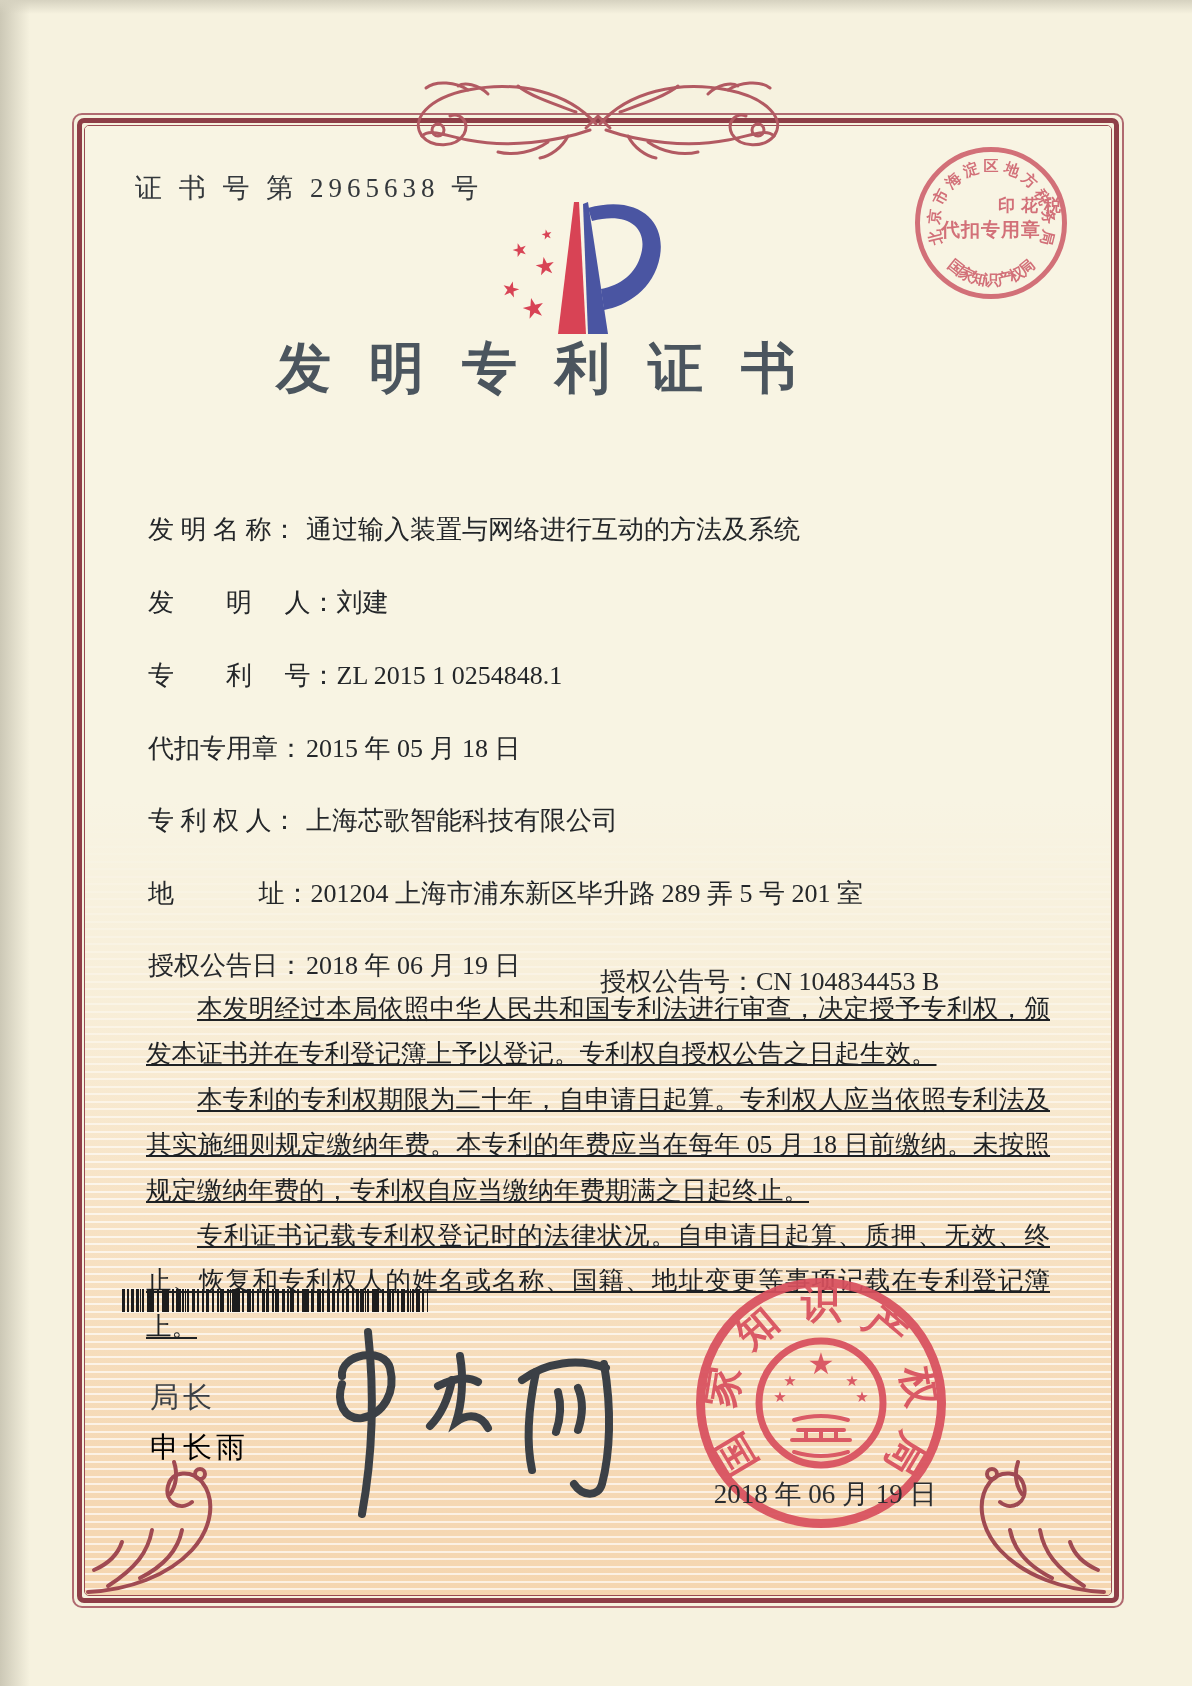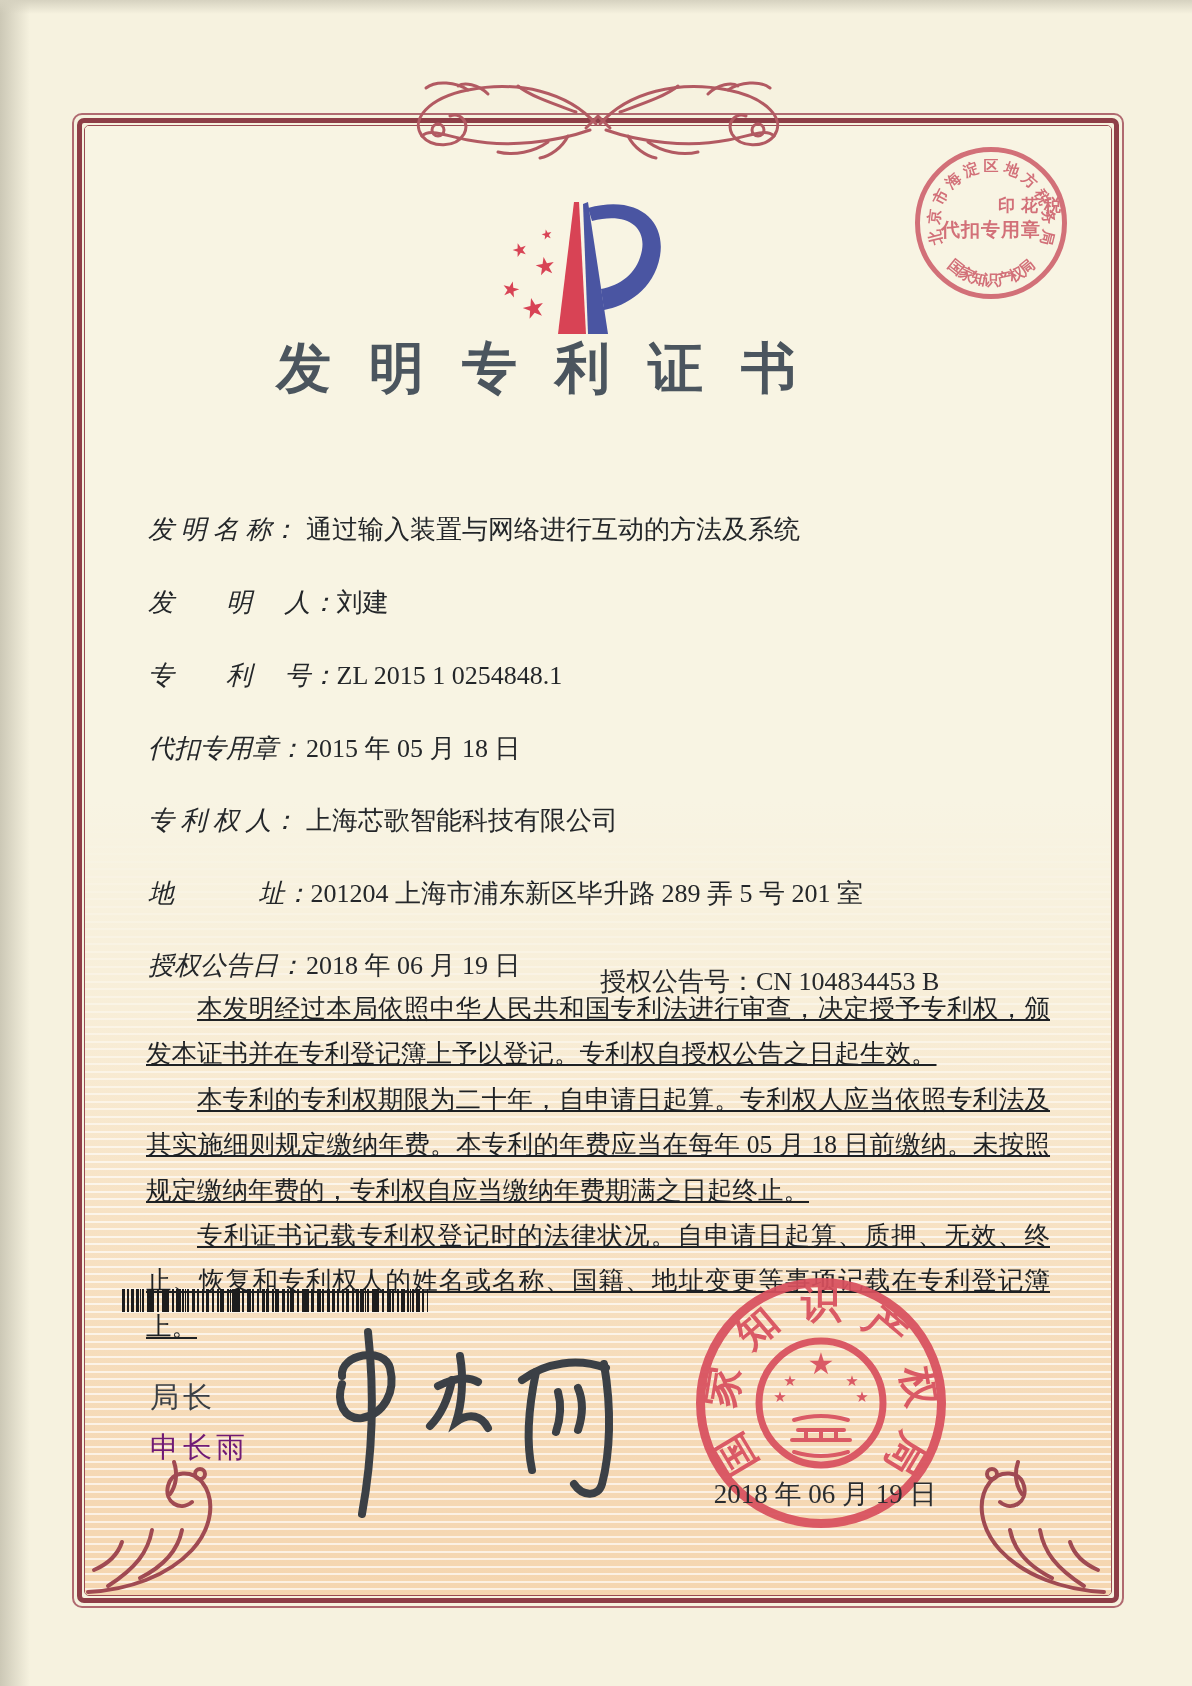--- a/index.html
+++ b/index.html
@@ -42,41 +42,41 @@
   .arc span{position:absolute;left:calc(50% - .5em);top:calc(50% - .5em);
     width:1em;height:1em;line-height:1em;text-align:center;display:block;}
   .stamp .arc span{font-size:15px;font-weight:700;}
   .stamp .c1{position:absolute;left:0;right:0;top:47px;text-align:right;
     font-size:17px;font-weight:700;letter-spacing:6px;text-indent:6px;}
   .stamp .c2{position:absolute;left:0;right:0;top:70px;text-align:center;
     font-size:19px;font-weight:700;letter-spacing:1px;}
 
   
   .row{position:absolute;left:148px;font-size:26px;white-space:nowrap;color:#24272a;z-index:5;}
-  .row .lab{display:inline-block;min-width:158px;font-style:italic;}
+  .row .lab{display:inline-block;min-width:158px;}
   .r1{top:512px}.r2{top:585px}.r3{top:658px}.r4{top:731px}
   .r5{top:803px}.r6{top:876px}.r7{top:948px}
   .row2nd{position:absolute;left:600px;top:948px;font-size:26px;white-space:nowrap;z-index:5;margin-top:16px;}
 
   
   .paras{position:absolute;left:146px;top:986px;width:904px;z-index:5;}
   .paras p{margin:0;font-size:25.5px;line-height:1.78;text-indent:2em;
     text-align:justify;color:#1e2124;text-decoration:underline;}
 
   
   .barcode{position:absolute;left:122px;top:1289px;width:306px;height:23px;z-index:5;
     background:
       repeating-linear-gradient(90deg,#1d1d1d 0 2px,transparent 2px 5px),
       repeating-linear-gradient(90deg,#1d1d1d 0 1px,transparent 1px 9px),
       repeating-linear-gradient(90deg,#1d1d1d 0 3px,transparent 3px 14px);}
 
   
   .role{position:absolute;left:150px;top:1378px;font-size:29px;color:#3b4046;letter-spacing:4px;
     font-family:"Liberation Sans","DejaVu Sans",sans-serif;z-index:5;}
-  .dname{position:absolute;left:150px;top:1428px;font-size:29px;color:#701a75;letter-spacing:4px;
+  .dname{position:absolute;left:150px;top:1428px;font-size:29px;color:#000000;letter-spacing:4px;
     font-family:"Liberation Sans","DejaVu Sans",sans-serif;z-index:5;}
   .sig{position:absolute;left:310px;top:1318px;z-index:6;}
 
   
   .seal{position:absolute;left:696px;top:1278px;width:250px;height:250px;z-index:5;
     color:#d8505e;opacity:.93;}
   .seal .ring{position:absolute;inset:0;border:9px solid #d8505e;border-radius:50%;}
   .seal .arc span{font-size:40px;font-weight:700;font-family:"Liberation Serif","DejaVu Serif",serif;}
   .seal svg{position:absolute;left:50%;top:50%;transform:translate(-50%,-50%);}
   .seal-date{position:absolute;left:700px;top:1476px;width:250px;text-align:center;
@@ -136,20 +136,21 @@
     <g fill="none" stroke="#a04a52" stroke-width="4" stroke-linecap="round" transform="translate(160,0) scale(-1,1)">
       <path d="M10,140 C50,138 90,124 114,98 C134,76 138,48 124,30 C114,18 94,18 90,34 C86,50 102,60 114,50"></path>
       <path d="M30,134 C58,116 70,100 74,78"></path>
       <path d="M62,126 C86,114 100,98 104,78"></path>
       <path d="M96,10 C100,22 98,34 92,42"></path>
       <path d="M16,118 C30,112 40,102 44,90"></path>
       <circle cx="122" cy="22" r="5"></circle>
     </g>
   </svg>
 
+  <div class="cert-no">证 书 号 第 2965638 号</div>
 
   <svg class="logo" width="185" height="152" viewBox="0 0 185 152">
     <polygon points="80,10 85,10 92,142 64,142" fill="#d84355"></polygon>
     <polygon points="89,12 94,10 114,142 94,142" fill="#4a55a2"></polygon>
     <path d="M94,16 C145,2 172,30 166,64 C160,98 132,114 110,118 L107,97 C128,93 144,80 148,58 C152,34 132,20 98,29 Z" fill="#4a55a2"></path>
     <g fill="#d84355" font-family="'DejaVu Sans',sans-serif">
       <text x="48" y="48" font-size="13" transform="rotate(-12 48 48)">★</text>
       <text x="20" y="66" font-size="18" transform="rotate(-18 20 66)">★</text>
       <text x="42" y="84" font-size="24" transform="rotate(-10 42 84)">★</text>
       <text x="6" y="102" font-size="21" transform="rotate(14 6 102)">★</text>

